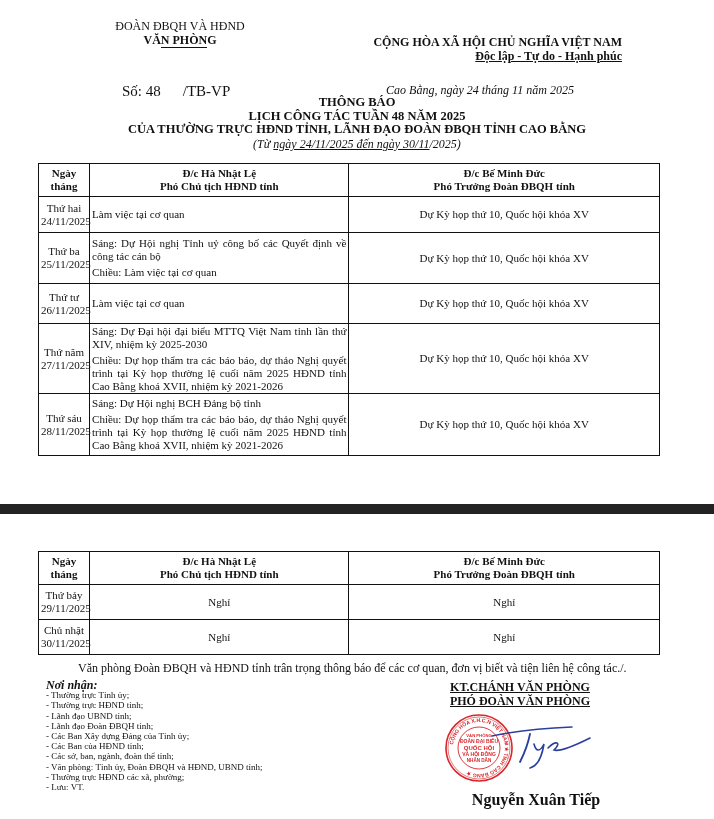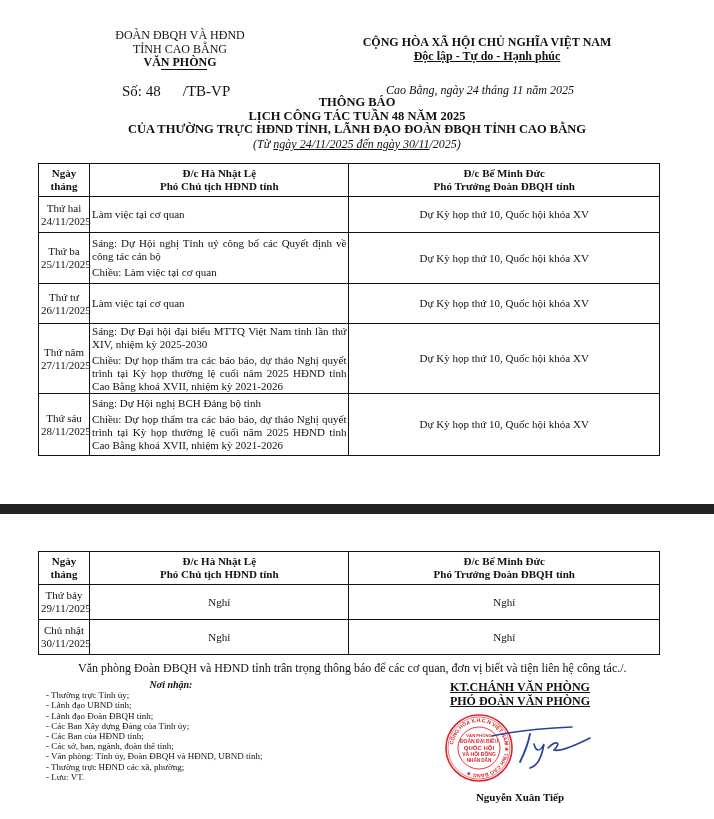--- a/index.html
+++ b/index.html
@@ -6,28 +6,28 @@
   body {
     width:714px; height:819px; overflow:hidden; position:relative;
     background:#ffffff; color:#111;
     font-family:"Liberation Serif", serif;
   }
   .abs { position:absolute; }
   .center { text-align:center; }
   .u { text-decoration:underline; }
 
   
-  #org-block { left:60px; top:29px; width:240px; font-size:12px; line-height:13.5px; }
+  #org-block { left:60px; top:20px; width:240px; font-size:12px; line-height:13.5px; }
   #org-block .office { font-weight:bold; }
   #org-block .office .ul { border-bottom:1px solid #111; }
   #doc-number { left:122px; top:83px; font-size:15px; }
   #doc-number .gap { display:inline-block; width:22px; }
 
   
-  #nation-block { left:352px; top:36px; width:270px; font-size:12px; line-height:13.5px; font-weight:bold; }
+  #nation-block { left:352px; top:36px; width:270px; font-size:12px; line-height:13.5px; font-weight:bold;text-align:right; }
   #place-date { left:380px; top:83px; width:200px; font-size:12px; font-style:italic; }
 
   
   #titles { left:0; top:96px; width:714px; font-size:12.5px; line-height:13.5px; font-weight:bold; text-align:center; }
   #subtitle { left:0; top:137px; width:714px; font-size:12px; font-style:italic; text-align:center; }
   #subtitle .ul { text-decoration:underline; }
 
   
   table.sched {
     position:absolute; left:38px; width:622px;
@@ -58,33 +58,32 @@
   #table2 tr.h { height:33px; }
   #table2 tr.r { height:35px; }
 
   
   #page-gap { left:0; top:504px; width:714px; height:10px; background:#232323; }
 
   
   #closing { left:78px; top:661px; width:620px; font-size:12px; }
 
   #recipients { left:46px; top:680px; width:250px; font-size:9px; line-height:10.2px; }
-  #recipients .title { font-weight:bold; font-style:italic; font-size:10px; text-decoration:none;text-align:center; }
+  #recipients .title { font-weight:bold; font-style:italic; font-size:12px; text-decoration:none; }
 
   #signer-block { left:420px; top:681px; width:200px; text-align:center; font-size:12px; line-height:13.5px; font-weight:bold;text-decoration:underline; }
   #seal { left:444px; top:713px; width:70px; height:70px; }
   #signature { left:490px; top:722px; width:110px; height:48px; }
-  #signer-name { left:420px; top:791px; width:200px; text-align:center; font-size:11px; font-weight:bold; }
+  #signer-name { left:436px; top:791px; width:200px; text-align:center; font-size:16px; font-weight:bold; }
 </style>
 </head>
 <body>
 
 <div id="org-block" class="abs center">
   <div>ĐOÀN ĐBQH VÀ HĐND</div>
-  <div>TỈNH CAO BẰNG</div>
   <div class="office"><span>VĂ</span><span class="ul">N PHÒN</span><span>G</span></div>
 </div>
 <div id="doc-number" class="abs">
   <span>Số: 48</span><span class="gap"></span><span>/TB-VP</span>
 </div>
 
 <div id="nation-block" class="abs center">
   <div>CỘNG HÒA XÃ HỘI CHỦ NGHĨA VIỆT NAM</div>
   <div><span class="u">Độc lập - Tự do - Hạnh phúc</span></div>
 </div>
@@ -219,20 +218,21 @@
     <td class="center-cell">Nghỉ</td>
   </tr>
 </tbody>
   </table>
 
 <div id="closing" class="abs">Văn phòng Đoàn ĐBQH và HĐND tỉnh trân trọng thông báo để các cơ quan, đơn vị biết và tiện liên hệ công tác./.</div>
 
 <div id="recipients" class="abs">
   <div class="title">Nơi nhận:</div>
   <div>- Thường trực Tỉnh ủy;</div>
+  <div>- Thường trực HĐND tỉnh;</div>
   <div>- Lãnh đạo UBND tỉnh;</div>
   <div>- Lãnh đạo Đoàn ĐBQH tỉnh;</div>
   <div>- Các Ban Xây dựng Đảng của Tỉnh ủy;</div>
   <div>- Các Ban của HĐND tỉnh;</div>
   <div>- Các sở, ban, ngành, đoàn thể tỉnh;</div>
   <div>- Văn phòng: Tỉnh ủy, Đoàn ĐBQH và HĐND, UBND tỉnh;</div>
   <div>- Thường trực HĐND các xã, phường;</div>
   <div>- Lưu: VT.</div>
 </div>
 

